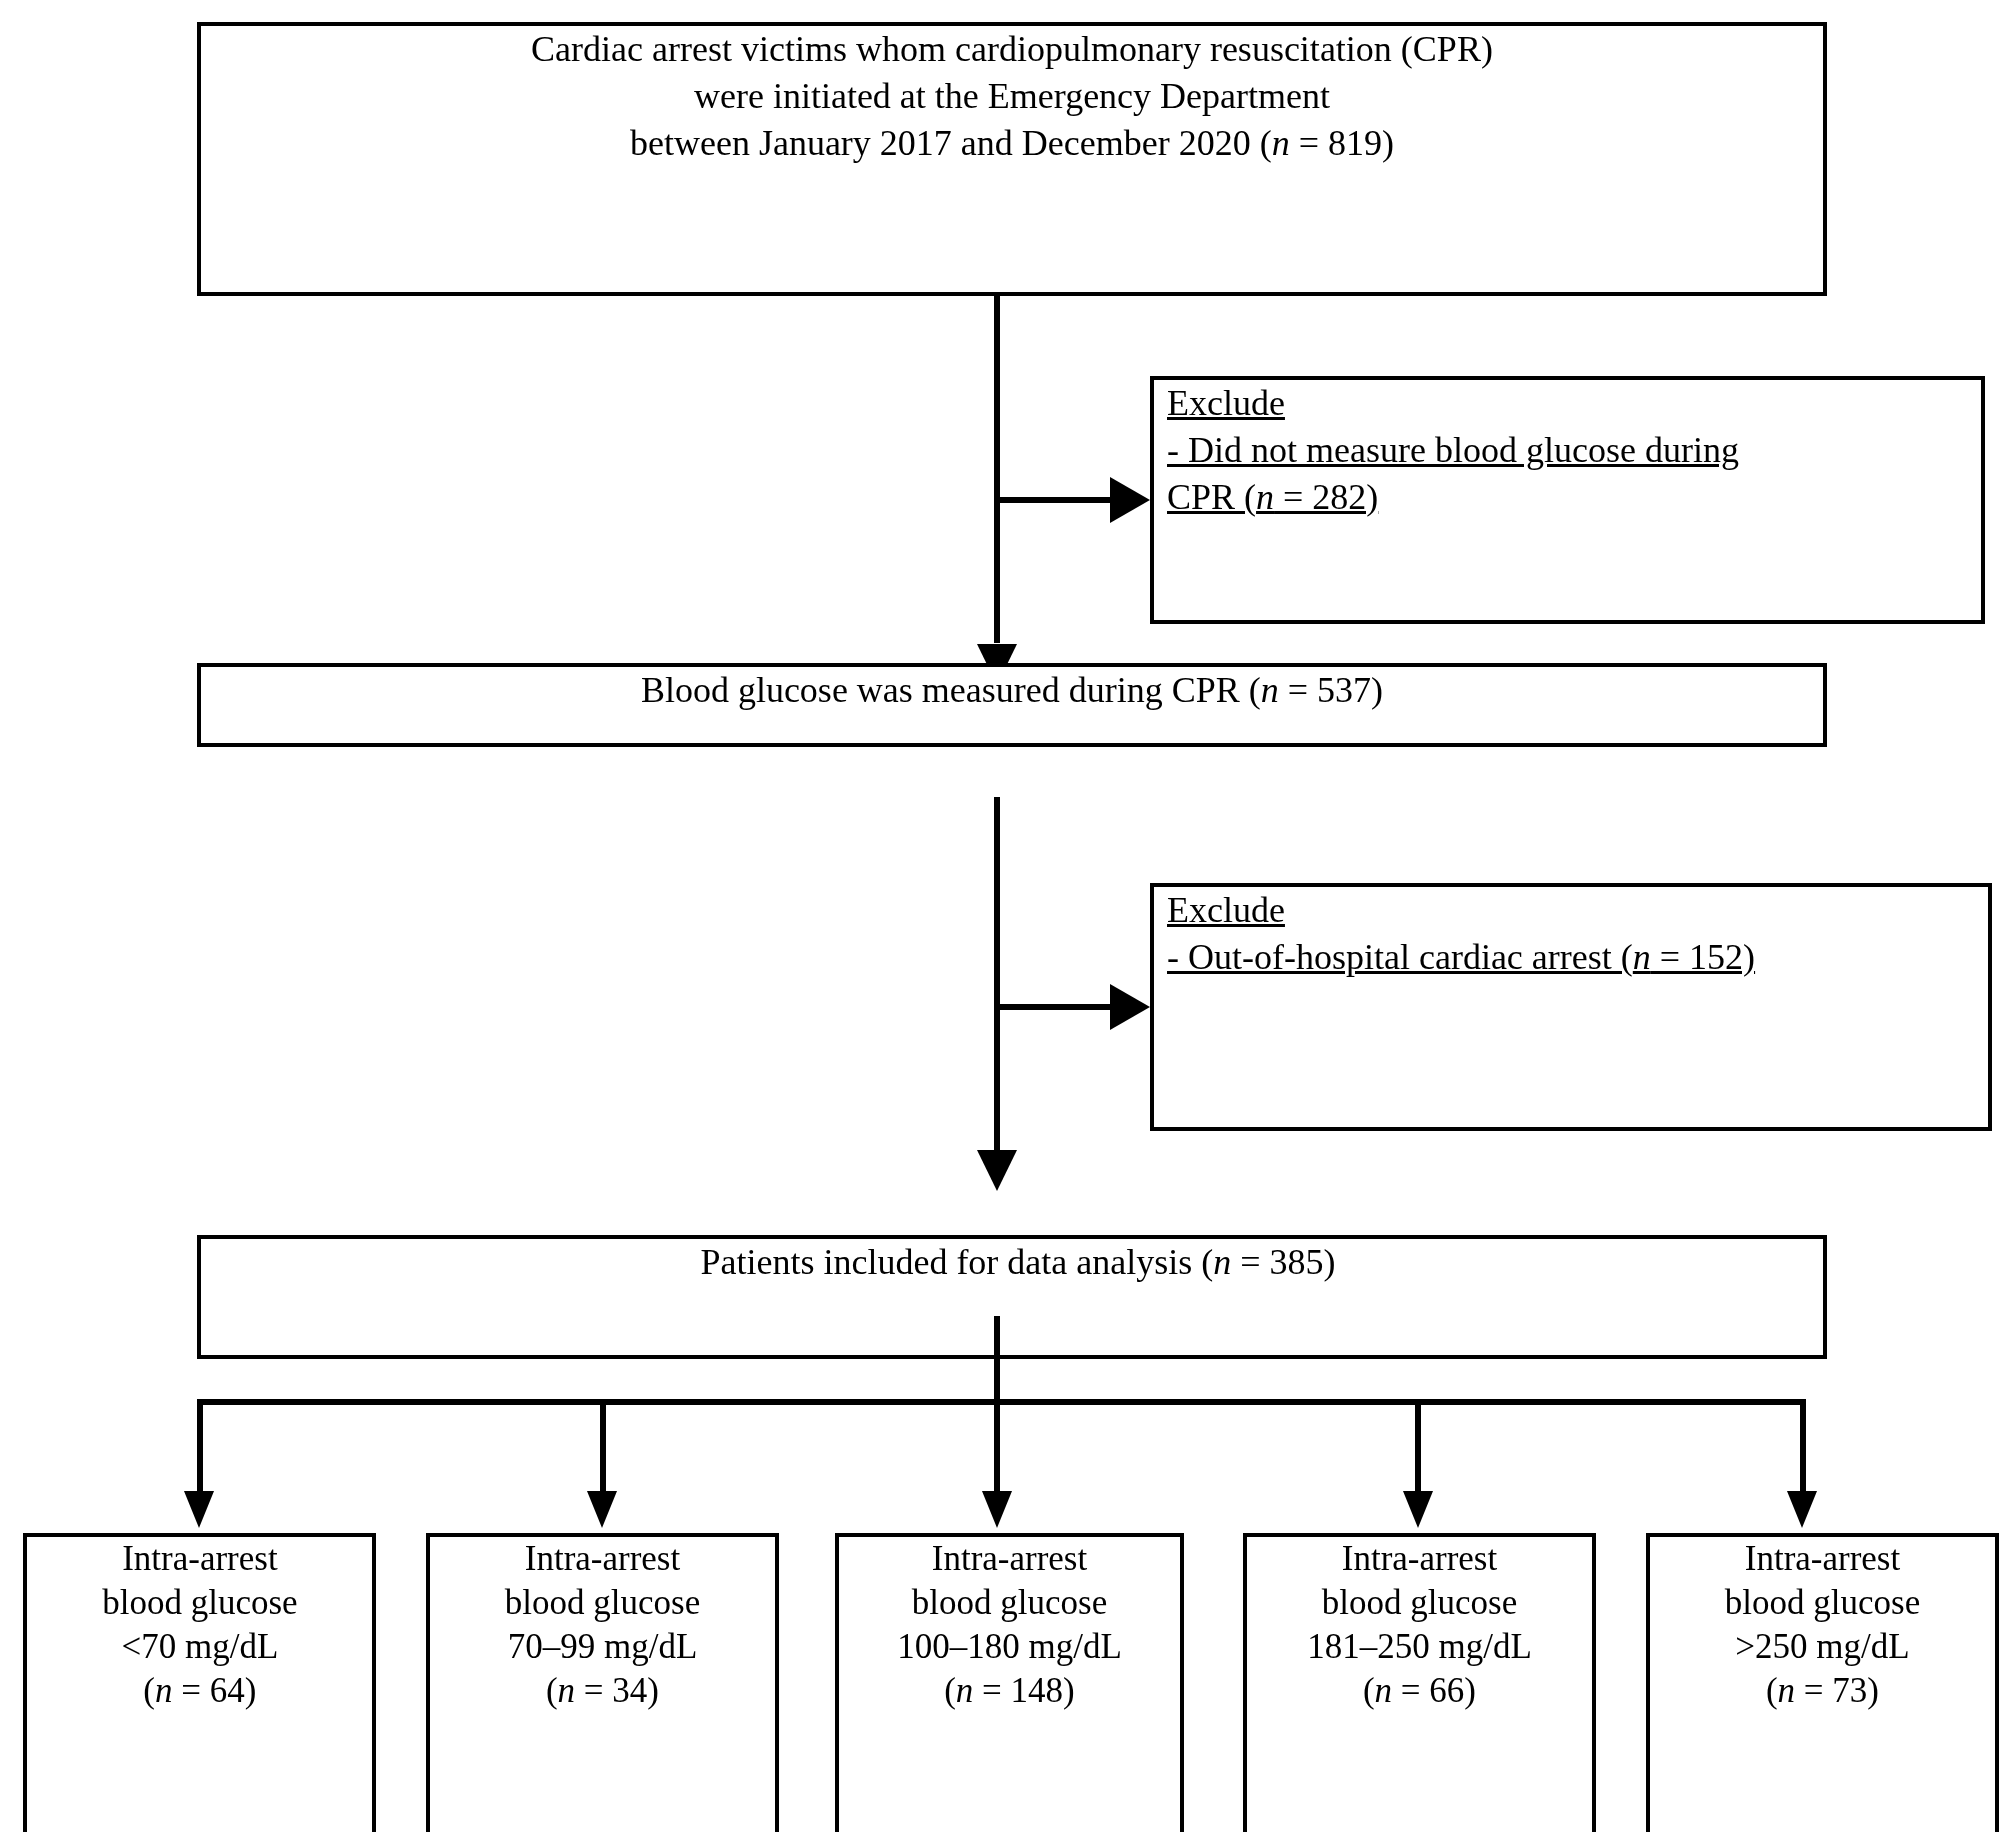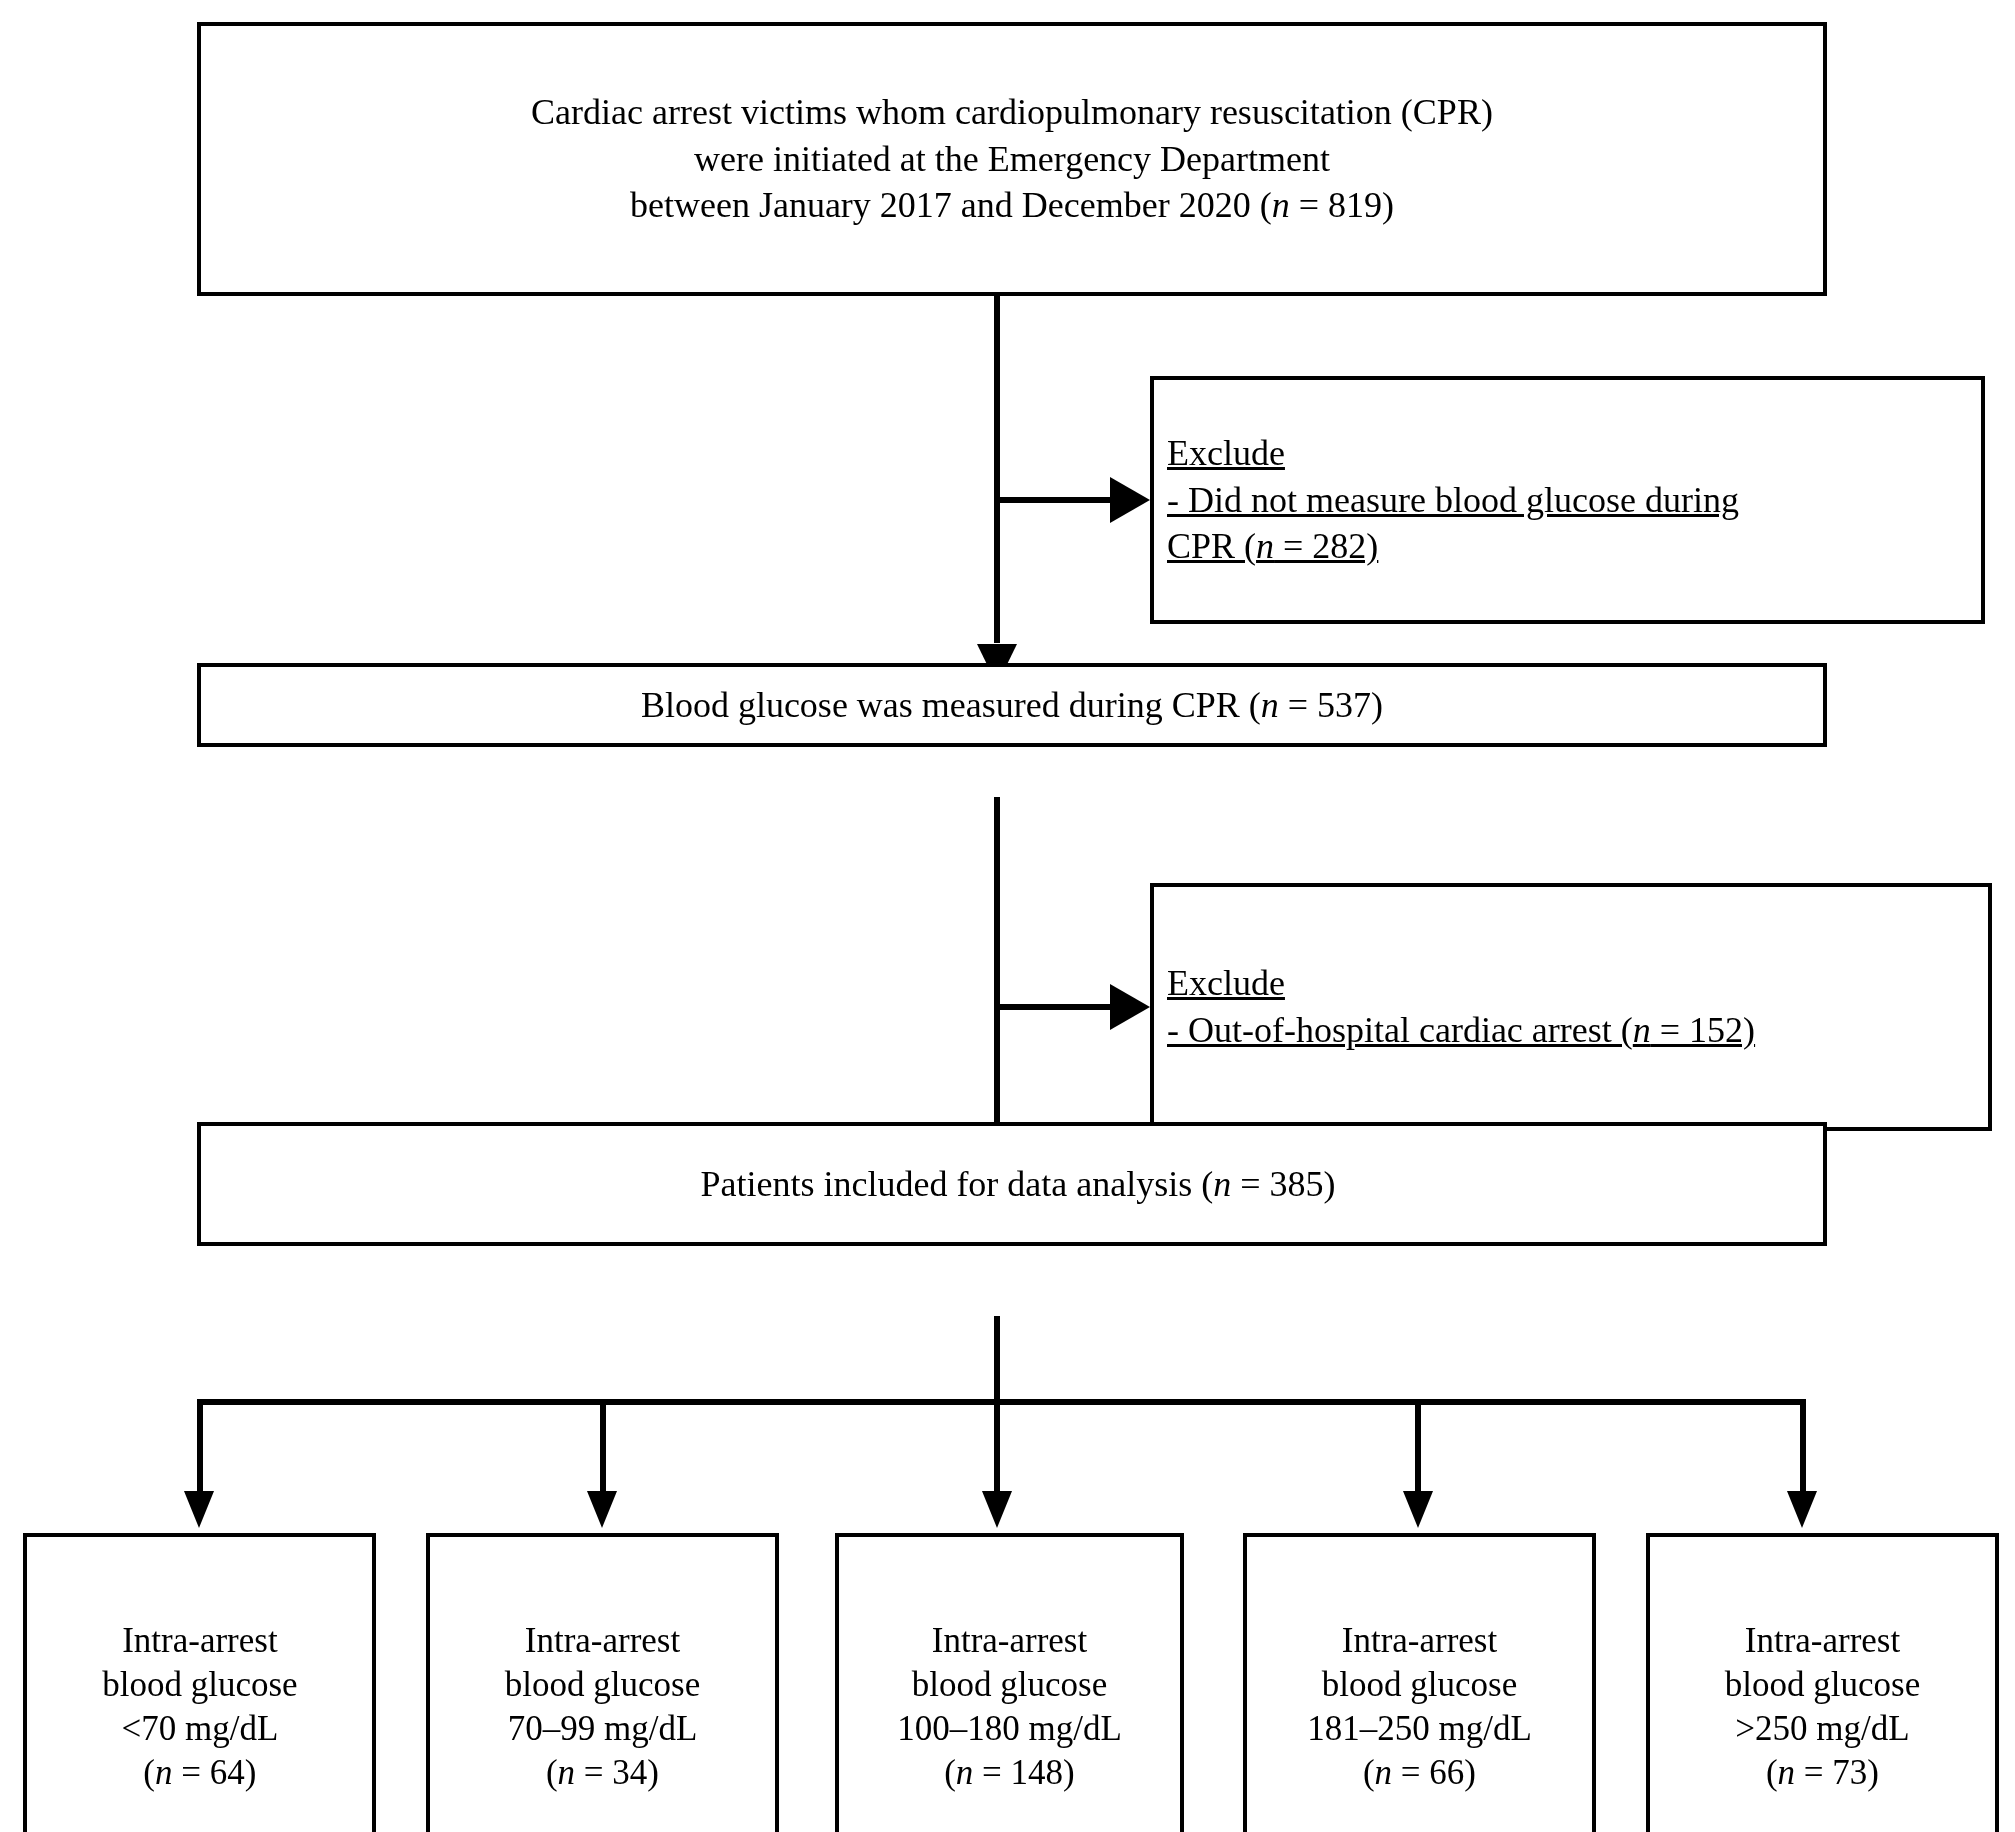--- a/index.html
+++ b/index.html
@@ -15,42 +15,42 @@
     font-family: "Liberation Serif", "DejaVu Serif", serif;
     color: #000000;
     overflow: hidden;
   }
   .box {
     position: absolute;
     box-sizing: border-box;
     border: 4.7px solid #000000;
     background: #ffffff;
     display: flex;
-    align-items: center;
+    align-items: flex-start;
     justify-content: center;
   }
   .box-text {
     font-size: 36px;
     line-height: 1.30;
     text-align: center;
     white-space: pre-line;
     padding: 0 12px;
   }
   .box-text.left {
     text-align: left;
     width: 100%;
     padding: 0 13px;
     text-decoration: underline;
   }
   .italic-n { font-style: italic; }
 
   
   #box-enrollment { left: 197px;  top: 22px;   width: 1630px; height: 274px; }
   #box-measured   { left: 197px;  top: 663px; width: 1630px; height: 84px; }
-  #box-included   { left: 197px;  top: 1122px; width: 1630px; height: 124px; padding-left: 12px; }
+  #box-included   { left: 197px;  top: 1235px; width: 1630px; height: 124px; padding-left: 12px; }
 
   
   #box-exclude-1  { left: 1150px; top: 376px;  width: 835px; height: 248px; }
   #box-exclude-2  { left: 1150px; top: 883px; width: 842px; height: 248px; }
 
   
   .group-box { top: 1533px; height: 348px; }
   #box-group-1 { left: 23.4px;   width: 353px; }
   #box-group-2 { left: 426px;  width: 353px; }
   #box-group-3 { left: 835px; width: 349px; }

